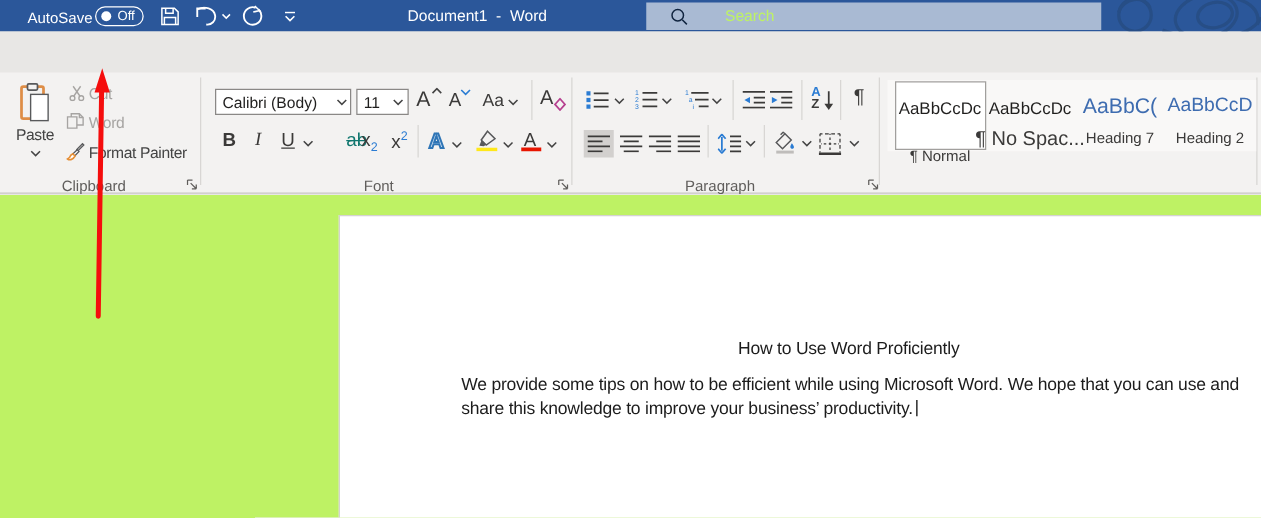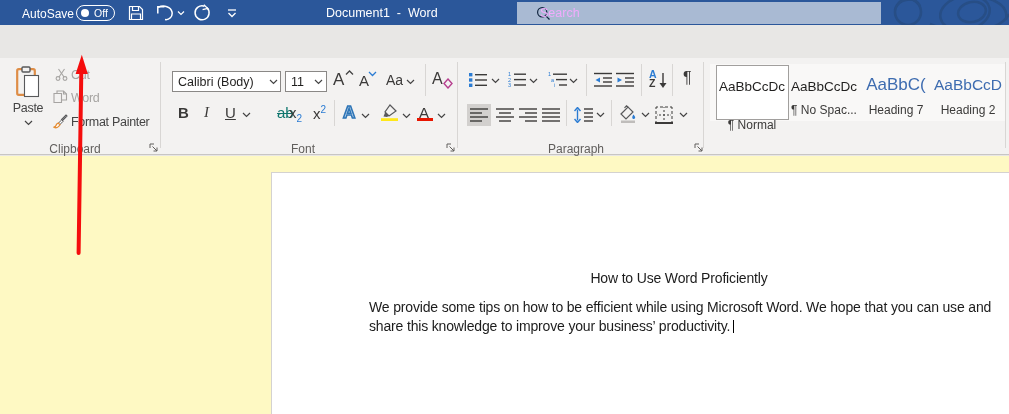--- a/index.html
+++ b/index.html
@@ -14,21 +14,21 @@
   #tabrow{position:absolute;left:0;top:27px;width:1009px;height:31px;background:#f3f2f1;}
   .tab{position:absolute;top:10px;font-size:13px;color:#444;transform:translateX(-50%);white-space:nowrap;}
   
   #ribbon{position:absolute;left:0;top:58px;width:1009px;height:97px;background:#f3f2f1;border-bottom:1px solid #c8c6c4;box-sizing:border-box;}
   .vsep{position:absolute;top:4px;height:86px;width:1px;background:#d8d6d4;}
   .glabel{position:absolute;top:84px;font-size:12px;color:#605e5c;transform:translateX(-50%);white-space:nowrap;}
   .launcher{position:absolute;top:85px;width:10px;height:10px;}
   .btxt{font-size:12.5px;color:#444;white-space:nowrap;letter-spacing:-0.3px;}
   .gray{color:#a6a4a2;}
   
-  #docarea{position:absolute;left:0;top:156px;width:1009px;height:258px;background:#fef9c3;}
+  #docarea{position:absolute;left:0;top:156px;width:1009px;height:258px;background:#bef264;}
   #page{position:absolute;left:271px;top:16px;width:814px;height:242px;background:#fff;border-left:1px solid #d4d2d0;border-top:1px solid #d4d2d0;}
   .dtext{font-family:"Liberation Sans",sans-serif;color:#1c1c1c;}
 </style>
 </head>
 <body>
 <div id="app">
 
   <div id="titlebar">
     <svg class="abs" style="left:840px;top:0" width="169" height="27" viewBox="0 0 169 27" fill="none">
       <g stroke="#274e86" stroke-width="2.6">
@@ -68,21 +68,21 @@
     <svg class="abs" style="left:227px;top:9px" width="10" height="9" viewBox="0 0 10 9" fill="none" stroke="#fff" stroke-width="1.3">
       <path d="M1 1 H 9"></path>
         <path d="M1.5 4 L 5 7.5 L 8.5 4"></path>
     </svg>
     <div class="abs txt" style="left:326px;top:6px;">Document1&nbsp; -&nbsp; Word</div>
     <div id="searchbox"></div>
     <svg class="abs" style="left:536px;top:6px" width="15" height="15" viewBox="0 0 15 15" fill="none" stroke="#10243f" stroke-width="1.2">
       <circle cx="6.2" cy="6.2" r="4.6"></circle>
         <path d="M9.8 9.8 L 13.5 13.5"></path>
     </svg>
-    <div class="abs" style="left:540px;top:6px;color:#f0abfc;font-size:12.5px;">Search</div>
+    <div class="abs" style="left:580px;top:6px;color:#bef264;font-size:12.5px;">Search</div>
   </div>
 
 
   <div id="ribbon">
     <div class="vsep" style="left:160px;"></div>
     <div class="vsep" style="left:457px;"></div>
     <div class="vsep" style="left:703px;"></div>
     <div class="vsep" style="left:1005px;"></div>
     <div class="glabel" style="left:75px;">Clipboard</div>
     <div class="glabel" style="left:303px;">Font</div>
@@ -343,21 +343,21 @@
           <path d="M1 1 L 4.5 4.5 L 8 1"></path>
         </svg>
     </div>
     <div id="styles-group">
       <div class="abs" style="left:710px;top:6px;width:295px;height:57px;background:#f9f8f7;"></div>
 
       <div class="abs" style="left:716px;top:7px;width:73px;height:55px;background:#fff;border:1px solid #a19f9d;box-sizing:border-box;"></div>
       <div class="abs" style="left:752px;top:21px;transform:translateX(-50%);font-size:13.5px;color:#201f1e;white-space:nowrap;">AaBbCcDc</div>
       <div class="abs" style="left:752px;top:60px;transform:translateX(-50%);font-size:12px;color:#3b3a39;white-space:nowrap;">¶ Normal</div>
       <div class="abs" style="left:824px;top:21px;transform:translateX(-50%);font-size:13.5px;color:#201f1e;white-space:nowrap;">AaBbCcDc</div>
-      <div class="abs" style="left:824px;top:45px;transform:translateX(-50%);font-size:12px;color:#3b3a39;white-space:nowrap;">¶ No Spac...</div>
+      <div class="abs" style="left:824px;top:45px;transform:translateX(-50%);font-size:16px;color:#3b3a39;white-space:nowrap;">¶ No Spac...</div>
       <div class="abs" style="left:896px;top:17px;transform:translateX(-50%);font-size:17px;color:#3e6cb0;white-space:nowrap;">AaBbC(</div>
       <div class="abs" style="left:896px;top:45px;transform:translateX(-50%);font-size:12px;color:#3b3a39;white-space:nowrap;">Heading 7</div>
       <div class="abs" style="left:968px;top:18px;transform:translateX(-50%);font-size:15.5px;color:#3e6cb0;white-space:nowrap;">AaBbCcD</div>
       <div class="abs" style="left:968px;top:45px;transform:translateX(-50%);font-size:12px;color:#3b3a39;white-space:nowrap;">Heading 2</div>
     </div>
   </div>
 
   <div id="docarea">
     <div id="page">
       <div class="dtext" style="position:absolute;left:0px;top:97px;width:814px;text-align:center;font-size:14px;letter-spacing:-0.165px;">How to Use Word Proficiently</div>

